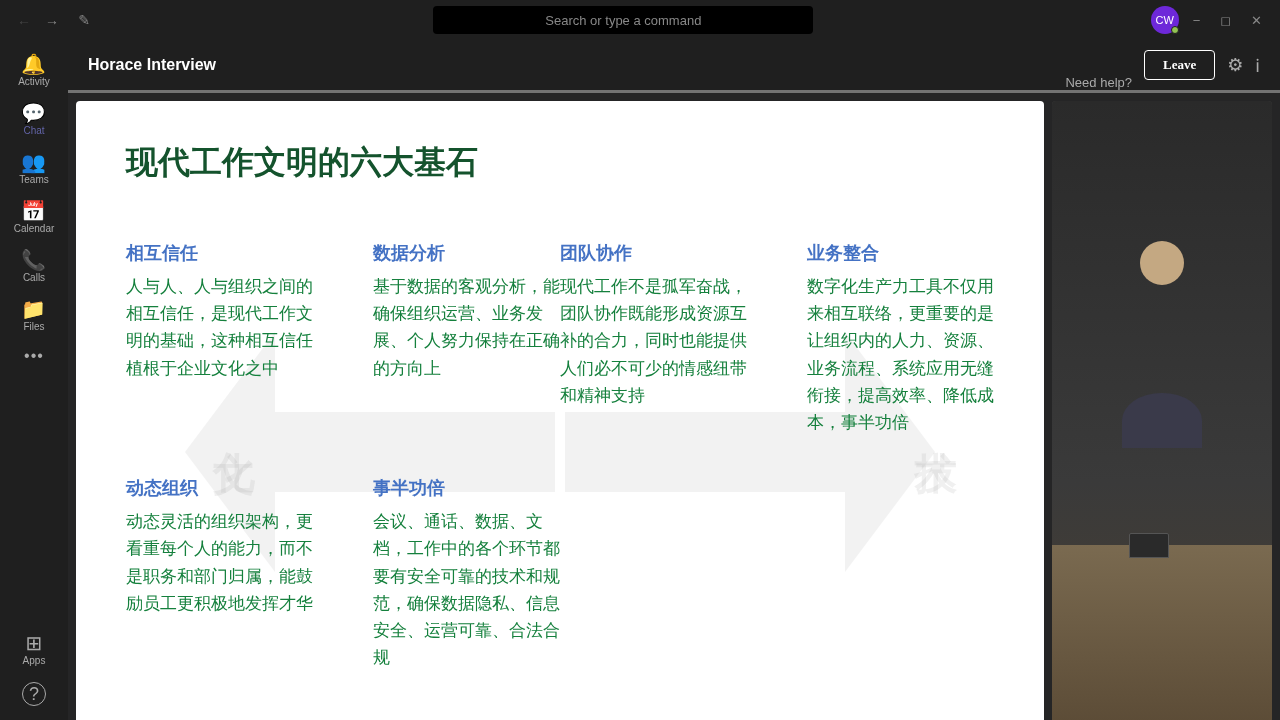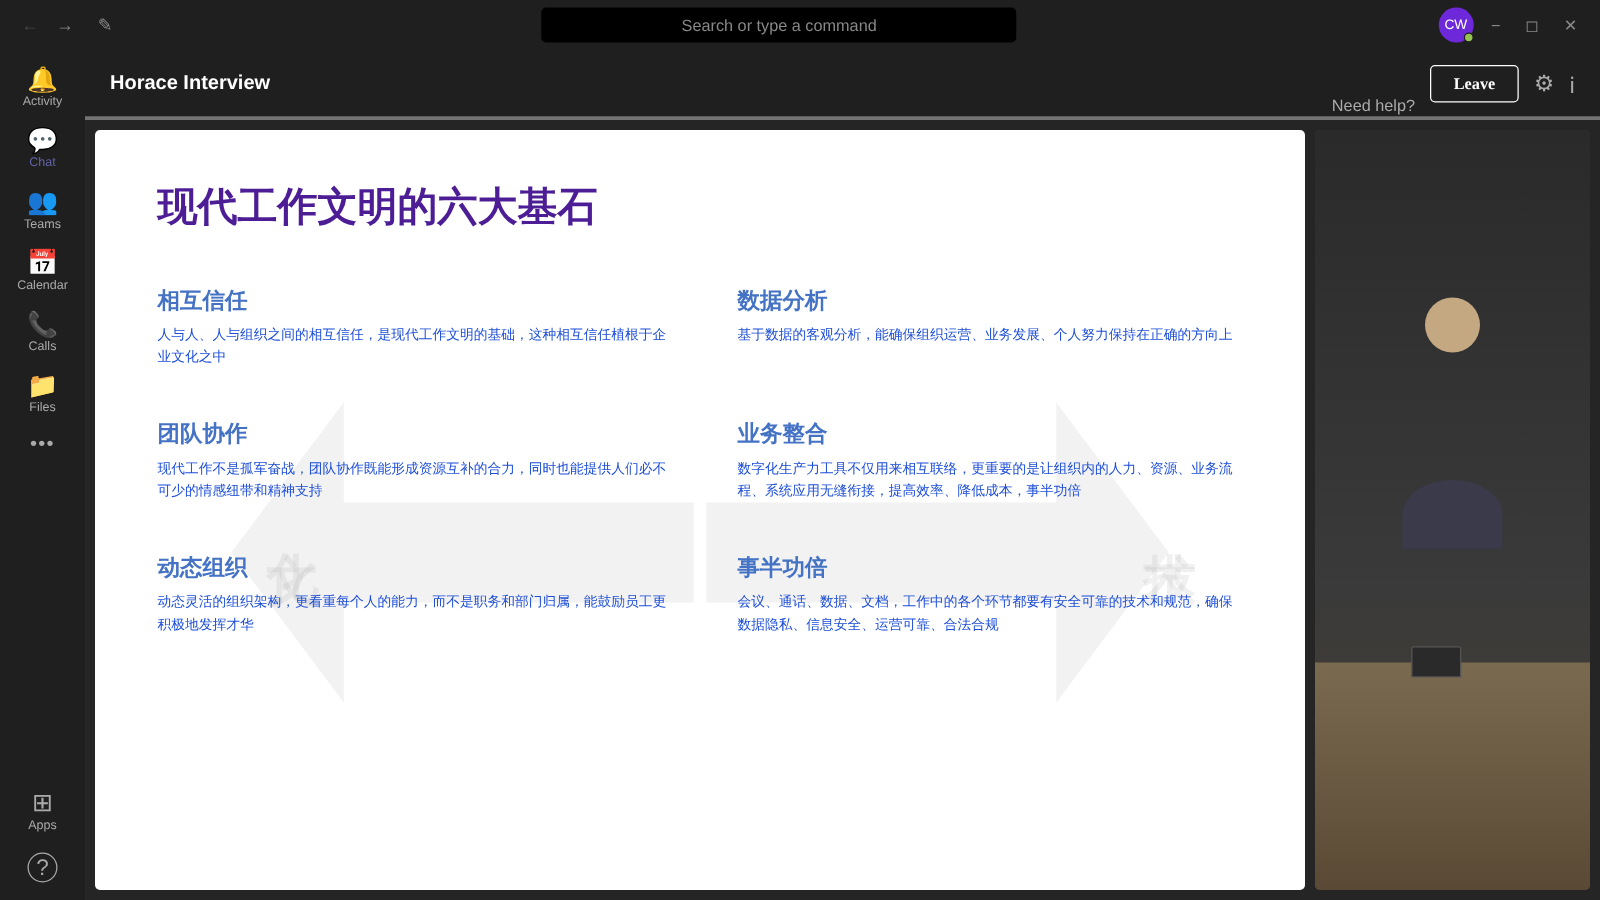--- a/index.html
+++ b/index.html
@@ -77,27 +77,27 @@
     .icon-btn { background: none; border: none; color: #aaa; font-size: 18px; cursor: pointer; }
 
     
     .presentation-area { flex: 1; display: flex; position: relative; padding: 8px; gap: 8px; }
 
     
     .slide-container {
       flex: 1; background: white; border-radius: 4px; overflow: hidden;
       padding: 40px 50px; position: relative;
     }
-    .slide-title { font-size: 32px; font-weight: 700; color: #4c1d95; margin-bottom: 24px; }
-    .slide-grid { display: grid; grid-template-columns: 1fr 1fr; gap: 0; position: relative; }
+    .slide-title { font-size: 32px; font-weight: 700; color: #14532d; margin-bottom: 40px; }
+    .slide-grid { display: grid; grid-template-columns: 1fr 1fr 1fr 1fr; gap: 0; position: relative; }
 
     .slide-item { padding: 16px 20px 24px 0; }
     .slide-item.right { padding-left: 30px; padding-right: 0; }
     .slide-item-title { color: #4472c4; font-size: 18px; font-weight: 600; margin-bottom: 8px; }
-    .slide-item-text { color: #1d4ed8; font-size: 11px; line-height: 1.6; }
+    .slide-item-text { color: #15803d; font-size: 17px; line-height: 1.6; }
 
     
     .watermark-left {
       position: absolute; left: 130px; top: 50%; transform: translateY(-50%);
       font-size: 42px; color: rgba(180,180,180,0.2); font-weight: 700; writing-mode: vertical-rl;
       pointer-events: none;
     }
     .watermark-right {
       position: absolute; right: 80px; top: 50%; transform: translateY(-50%);
       font-size: 42px; color: rgba(180,180,180,0.2); font-weight: 700; writing-mode: vertical-rl;

